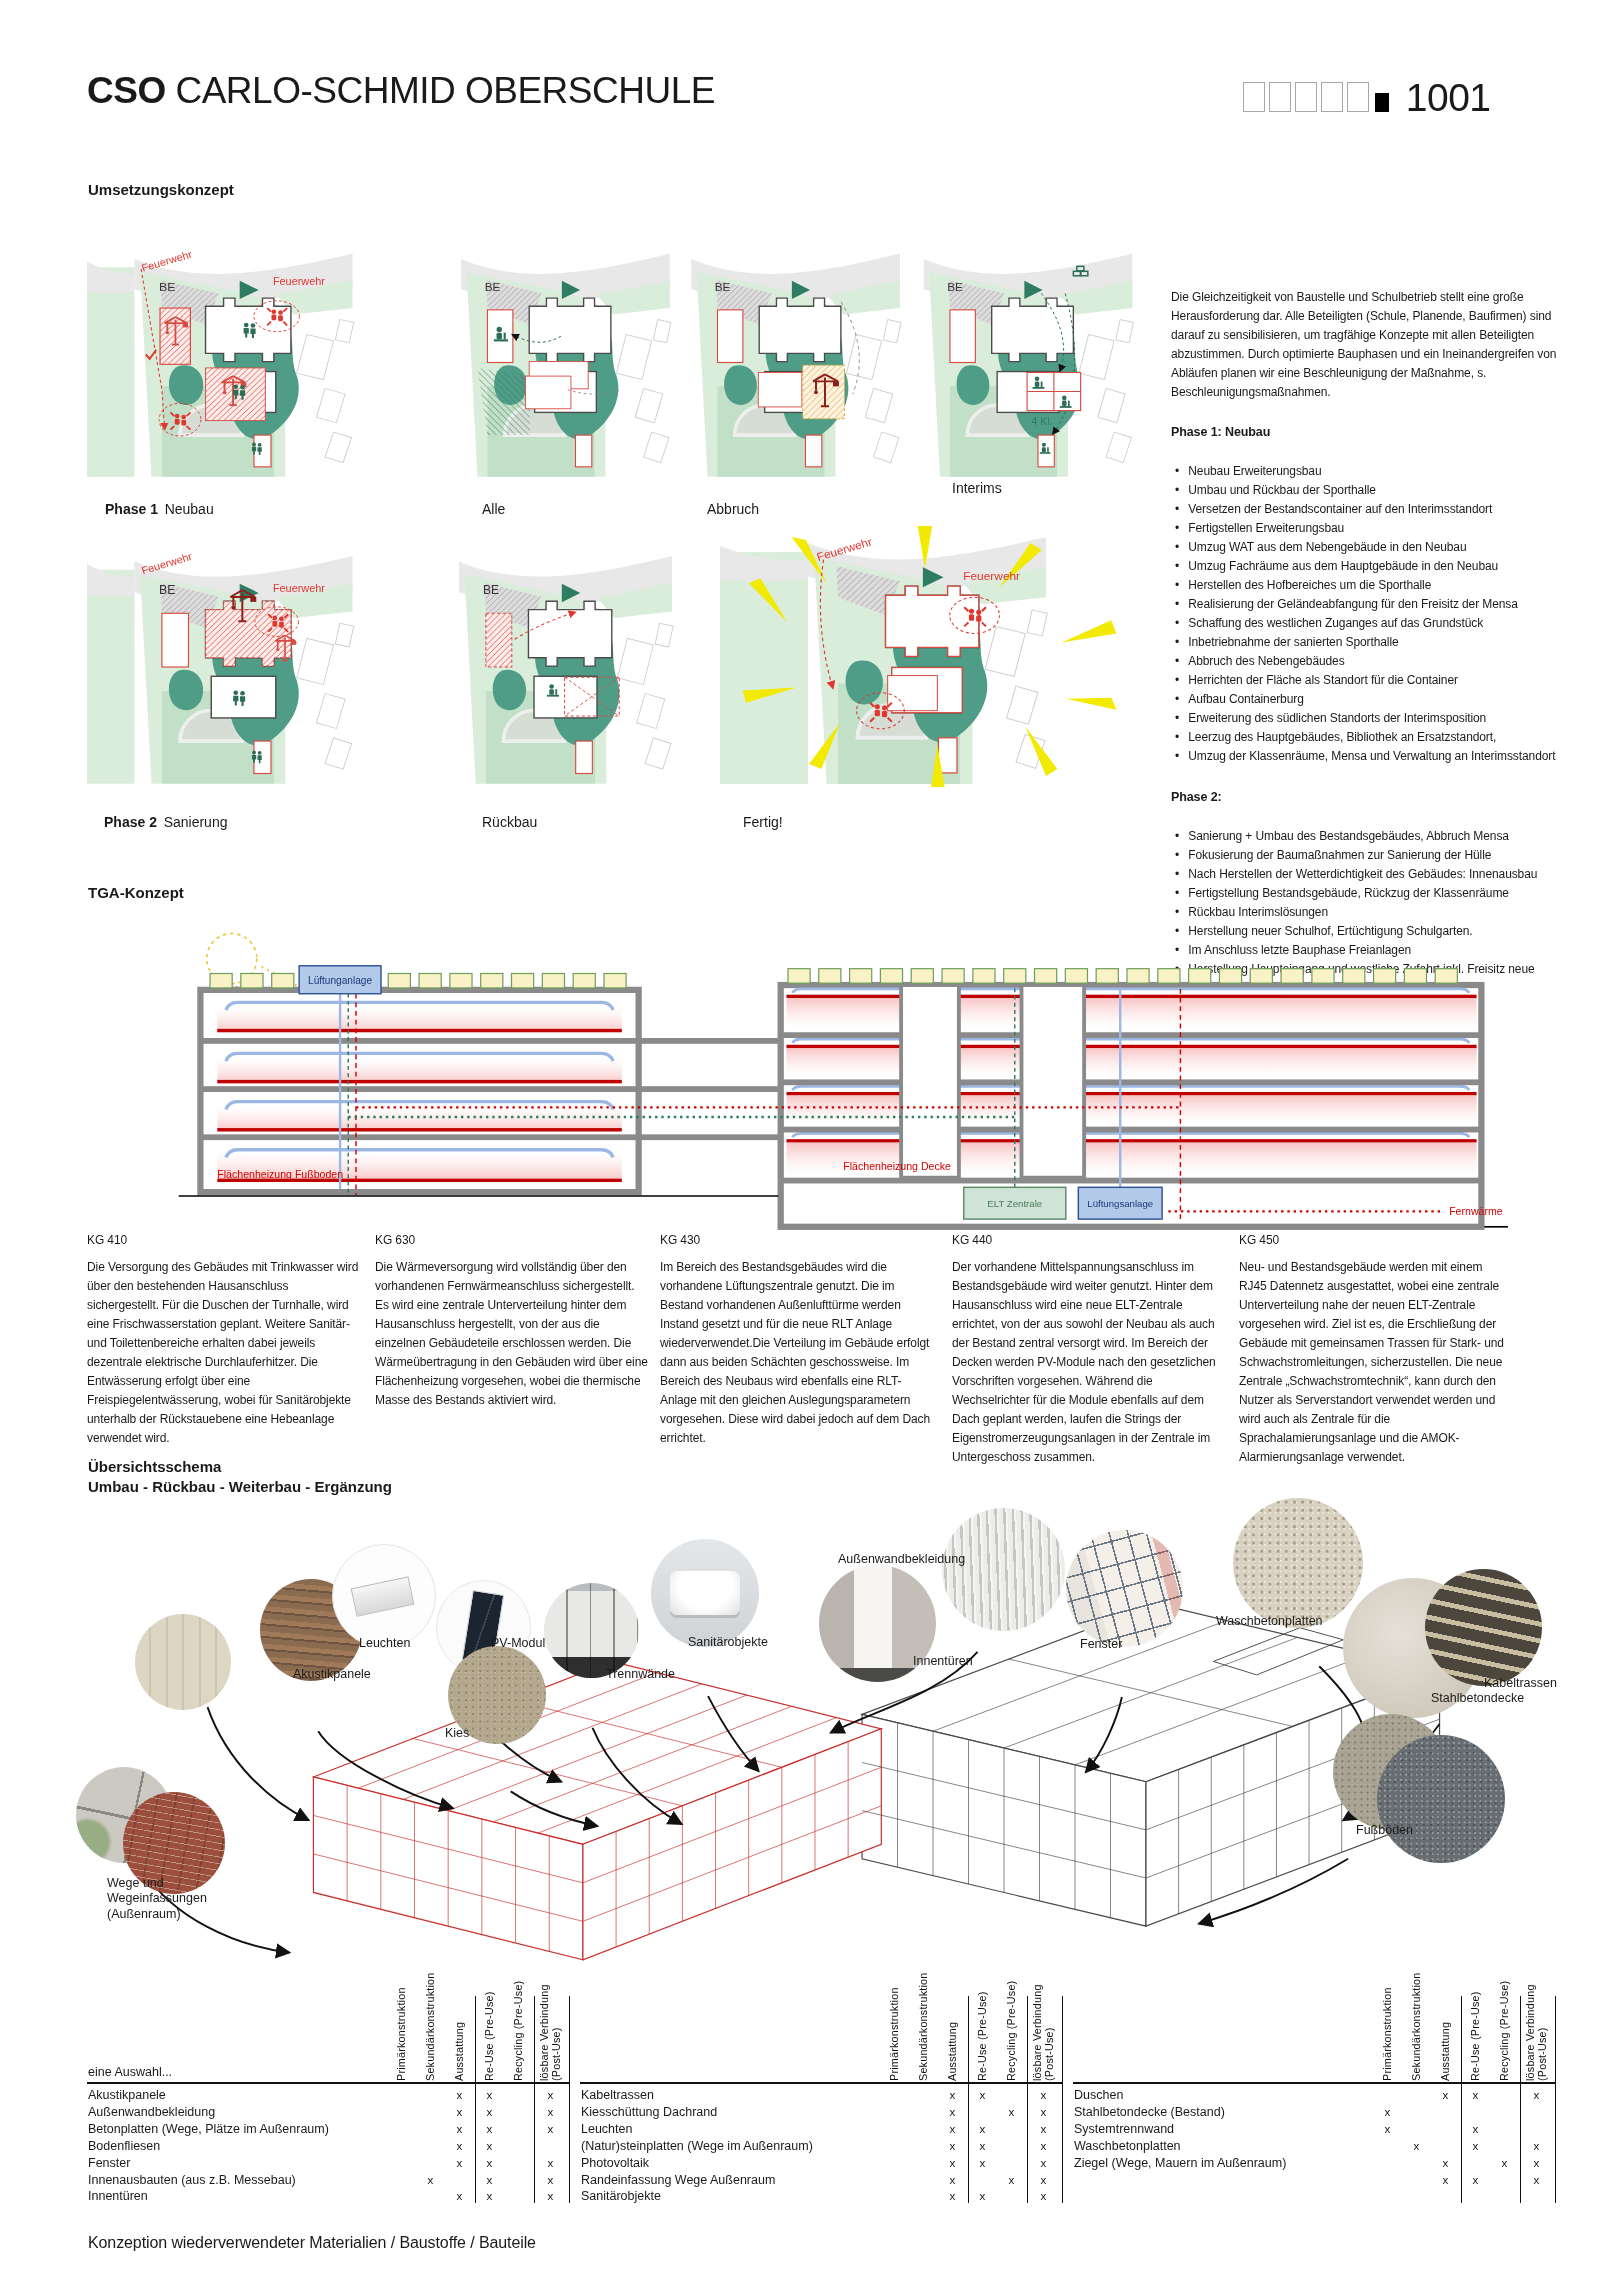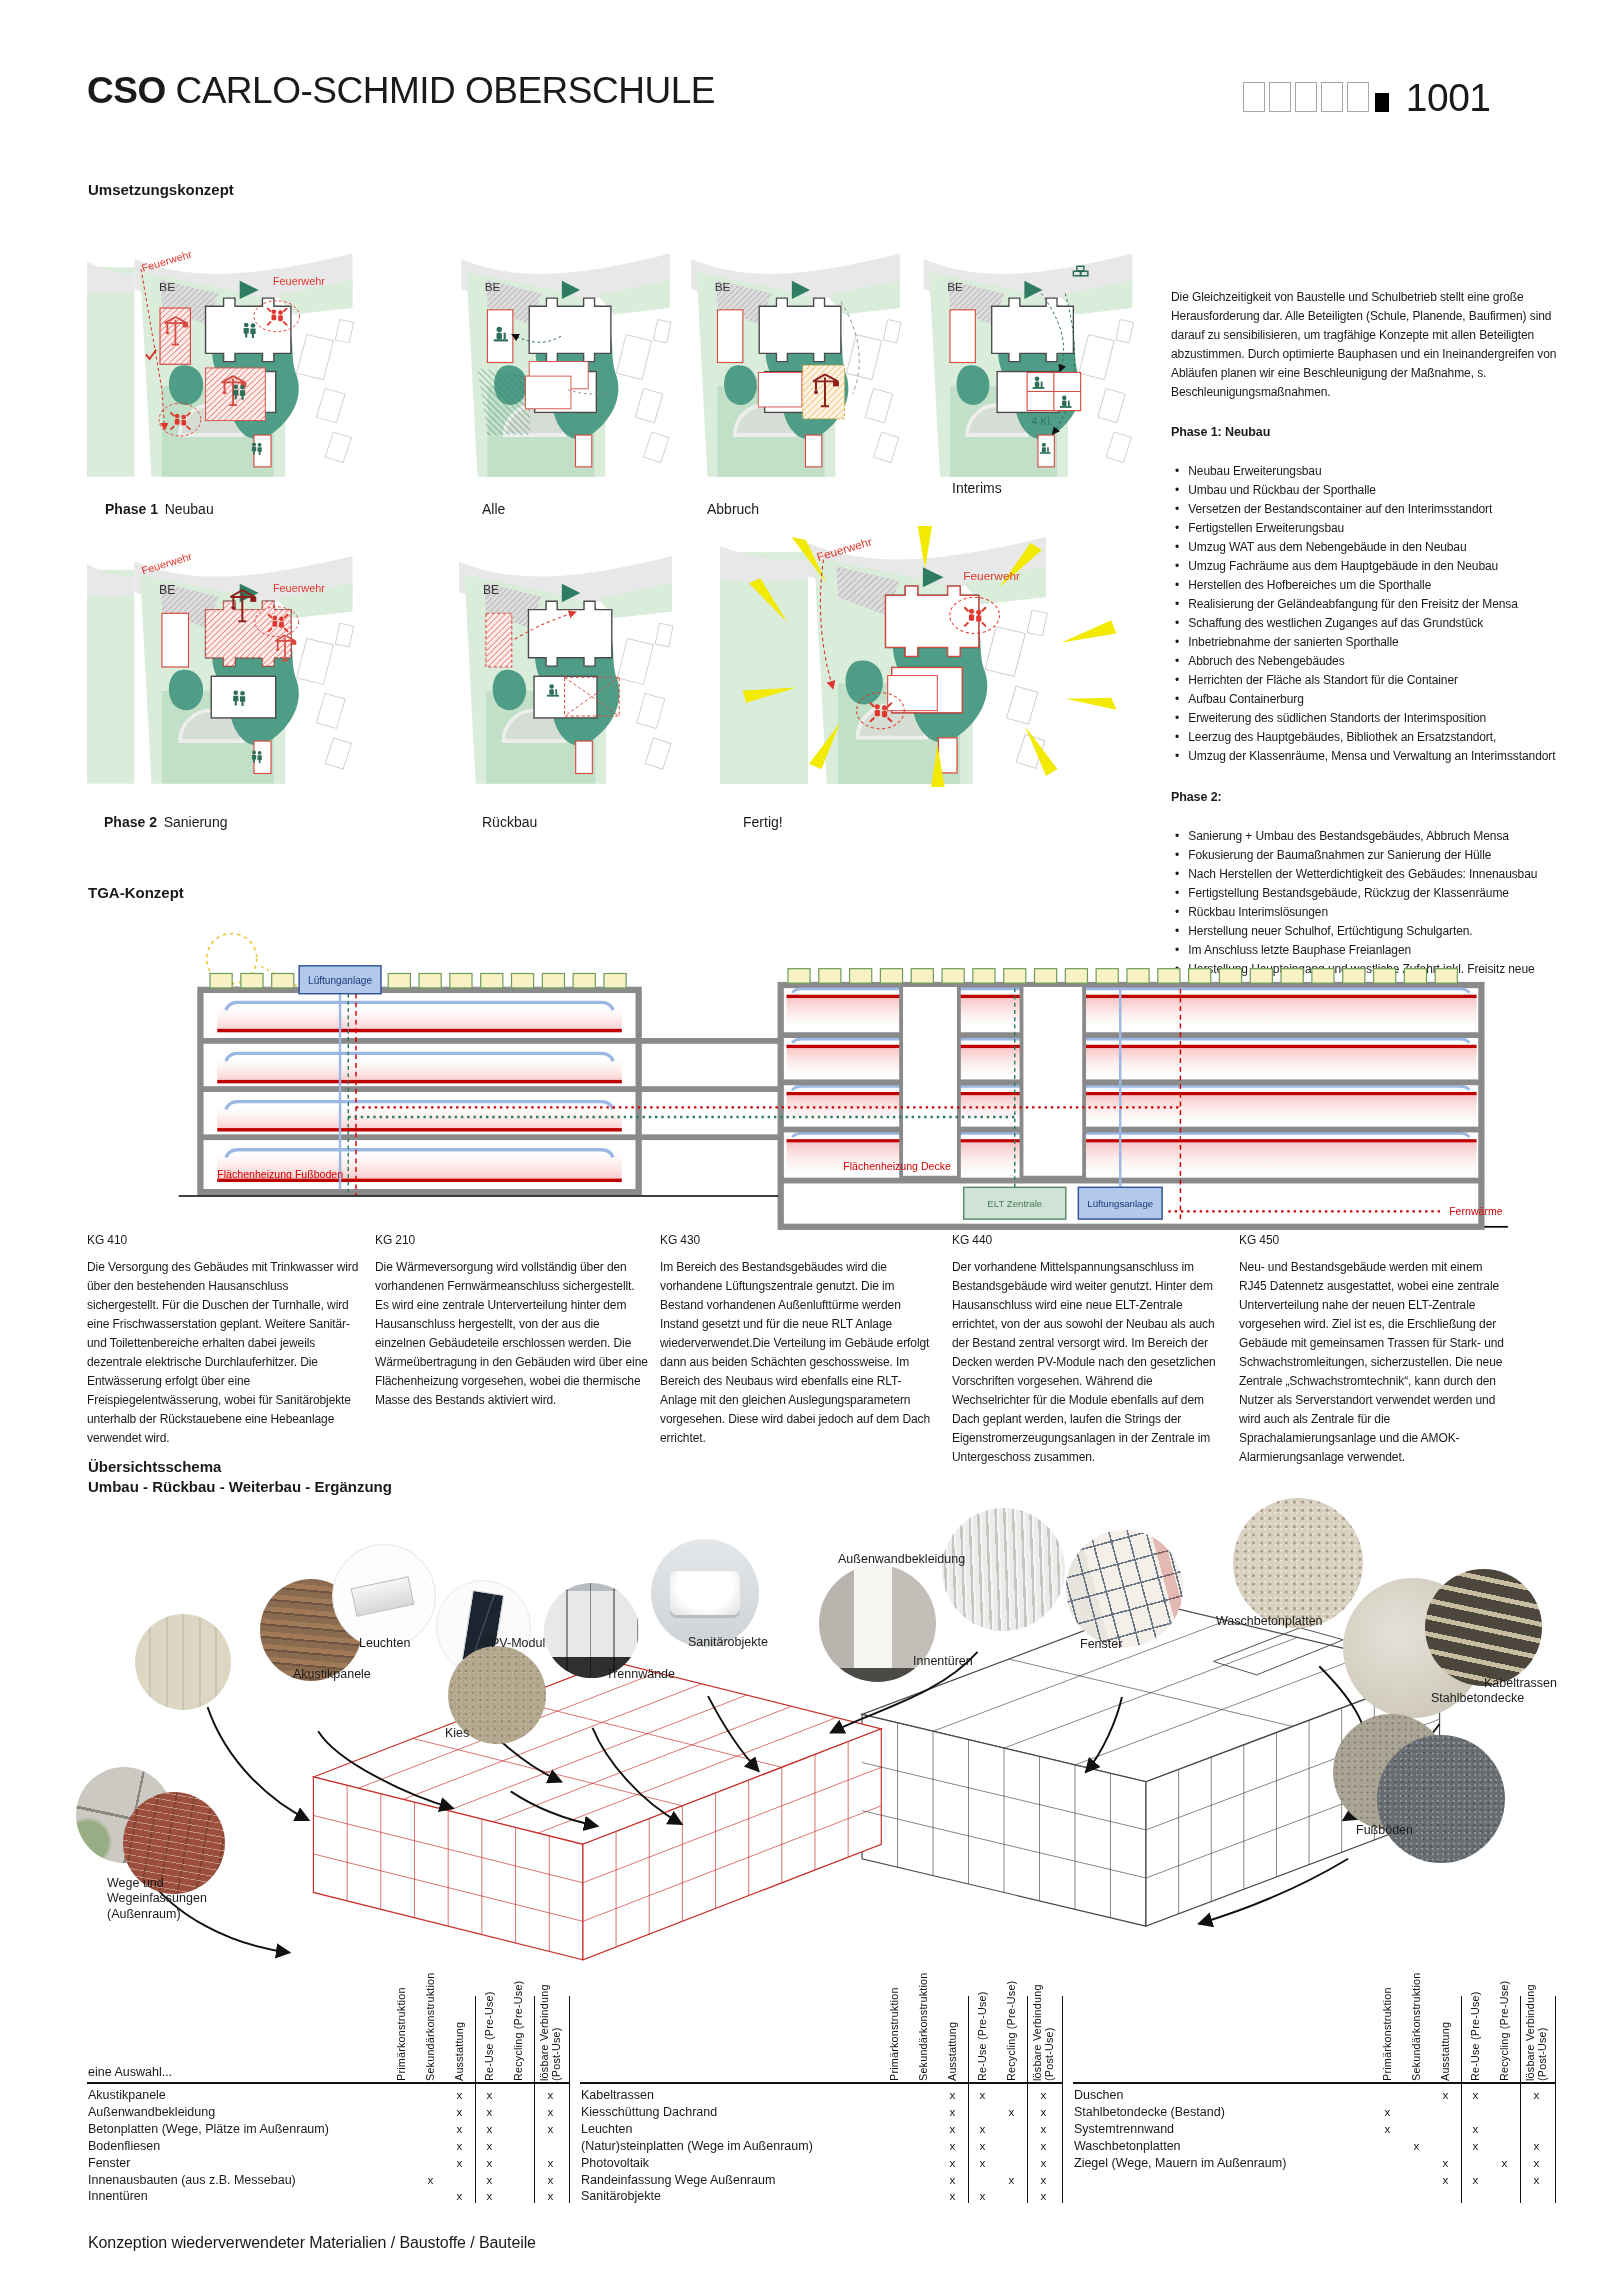--- a/index.html
+++ b/index.html
@@ -453,21 +453,21 @@
   <text x="2658" y="638" font-size="22" fill="#d10000">Fernwärme</text>
   <path d="M20,598 H1265" stroke="#000" stroke-width="3.5"></path>
     <path d="M2731,662 H2780" stroke="#000" stroke-width="3.5"></path>
 </svg>
 
 <div class="abs kg" style="left:87px;top:1231px;">
     <div class="code">KG 410</div>
     <div>Die Versorgung des Gebäudes mit Trinkwasser wird über den bestehenden Hausanschluss sichergestellt. Für die Duschen der Turnhalle, wird eine Frischwasserstation geplant. Weitere Sanitär- und Toilettenbereiche erhalten dabei jeweils dezentrale elektrische Durchlauferhitzer. Die Entwässerung erfolgt über eine Freispiegelentwässerung, wobei für Sanitärobjekte unterhalb der Rückstauebene eine Hebeanlage verwendet wird.</div>
   </div>
 <div class="abs kg" style="left:375px;top:1231px;">
-    <div class="code">KG 210</div>
+    <div class="code">KG 630</div>
     <div>Die Wärmeversorgung wird vollständig über den vorhandenen Fernwärmeanschluss sichergestellt. Es wird eine zentrale Unterverteilung hinter dem Hausanschluss hergestellt, von der aus die einzelnen Gebäudeteile erschlossen werden. Die Wärmeübertragung in den Gebäuden wird über eine Flächenheizung vorgesehen, wobei die thermische Masse des Bestands aktiviert wird.</div>
   </div>
 <div class="abs kg" style="left:660px;top:1231px;">
     <div class="code">KG 430</div>
     <div>Im Bereich des Bestandsgebäudes wird die vorhandene Lüftungszentrale genutzt. Die im Bestand vorhandenen Außenlufttürme werden Instand gesetzt und für die neue RLT Anlage wiederverwendet.Die Verteilung im Gebäude erfolgt dann aus beiden Schächten geschossweise. Im Bereich des Neubaus wird ebenfalls eine RLT-Anlage mit den gleichen Auslegungsparametern vorgesehen. Diese wird dabei jedoch auf dem Dach errichtet.</div>
   </div>
 <div class="abs kg" style="left:952px;top:1231px;">
     <div class="code">KG 440</div>
     <div>Der vorhandene Mittelspannungsanschluss im Bestandsgebäude wird weiter genutzt. Hinter dem Hausanschluss wird eine neue ELT-Zentrale errichtet, von der aus sowohl der Neubau als auch der Bestand zentral versorgt wird. Im Bereich der Decken werden PV-Module nach den gesetzlichen Vorschriften vorgesehen. Während die Wechselrichter für die Module ebenfalls auf dem Dach geplant werden, laufen die Strings der Eigenstromerzeugungsanlagen in der Zentrale im Untergeschoss zusammen.</div>
   </div>

